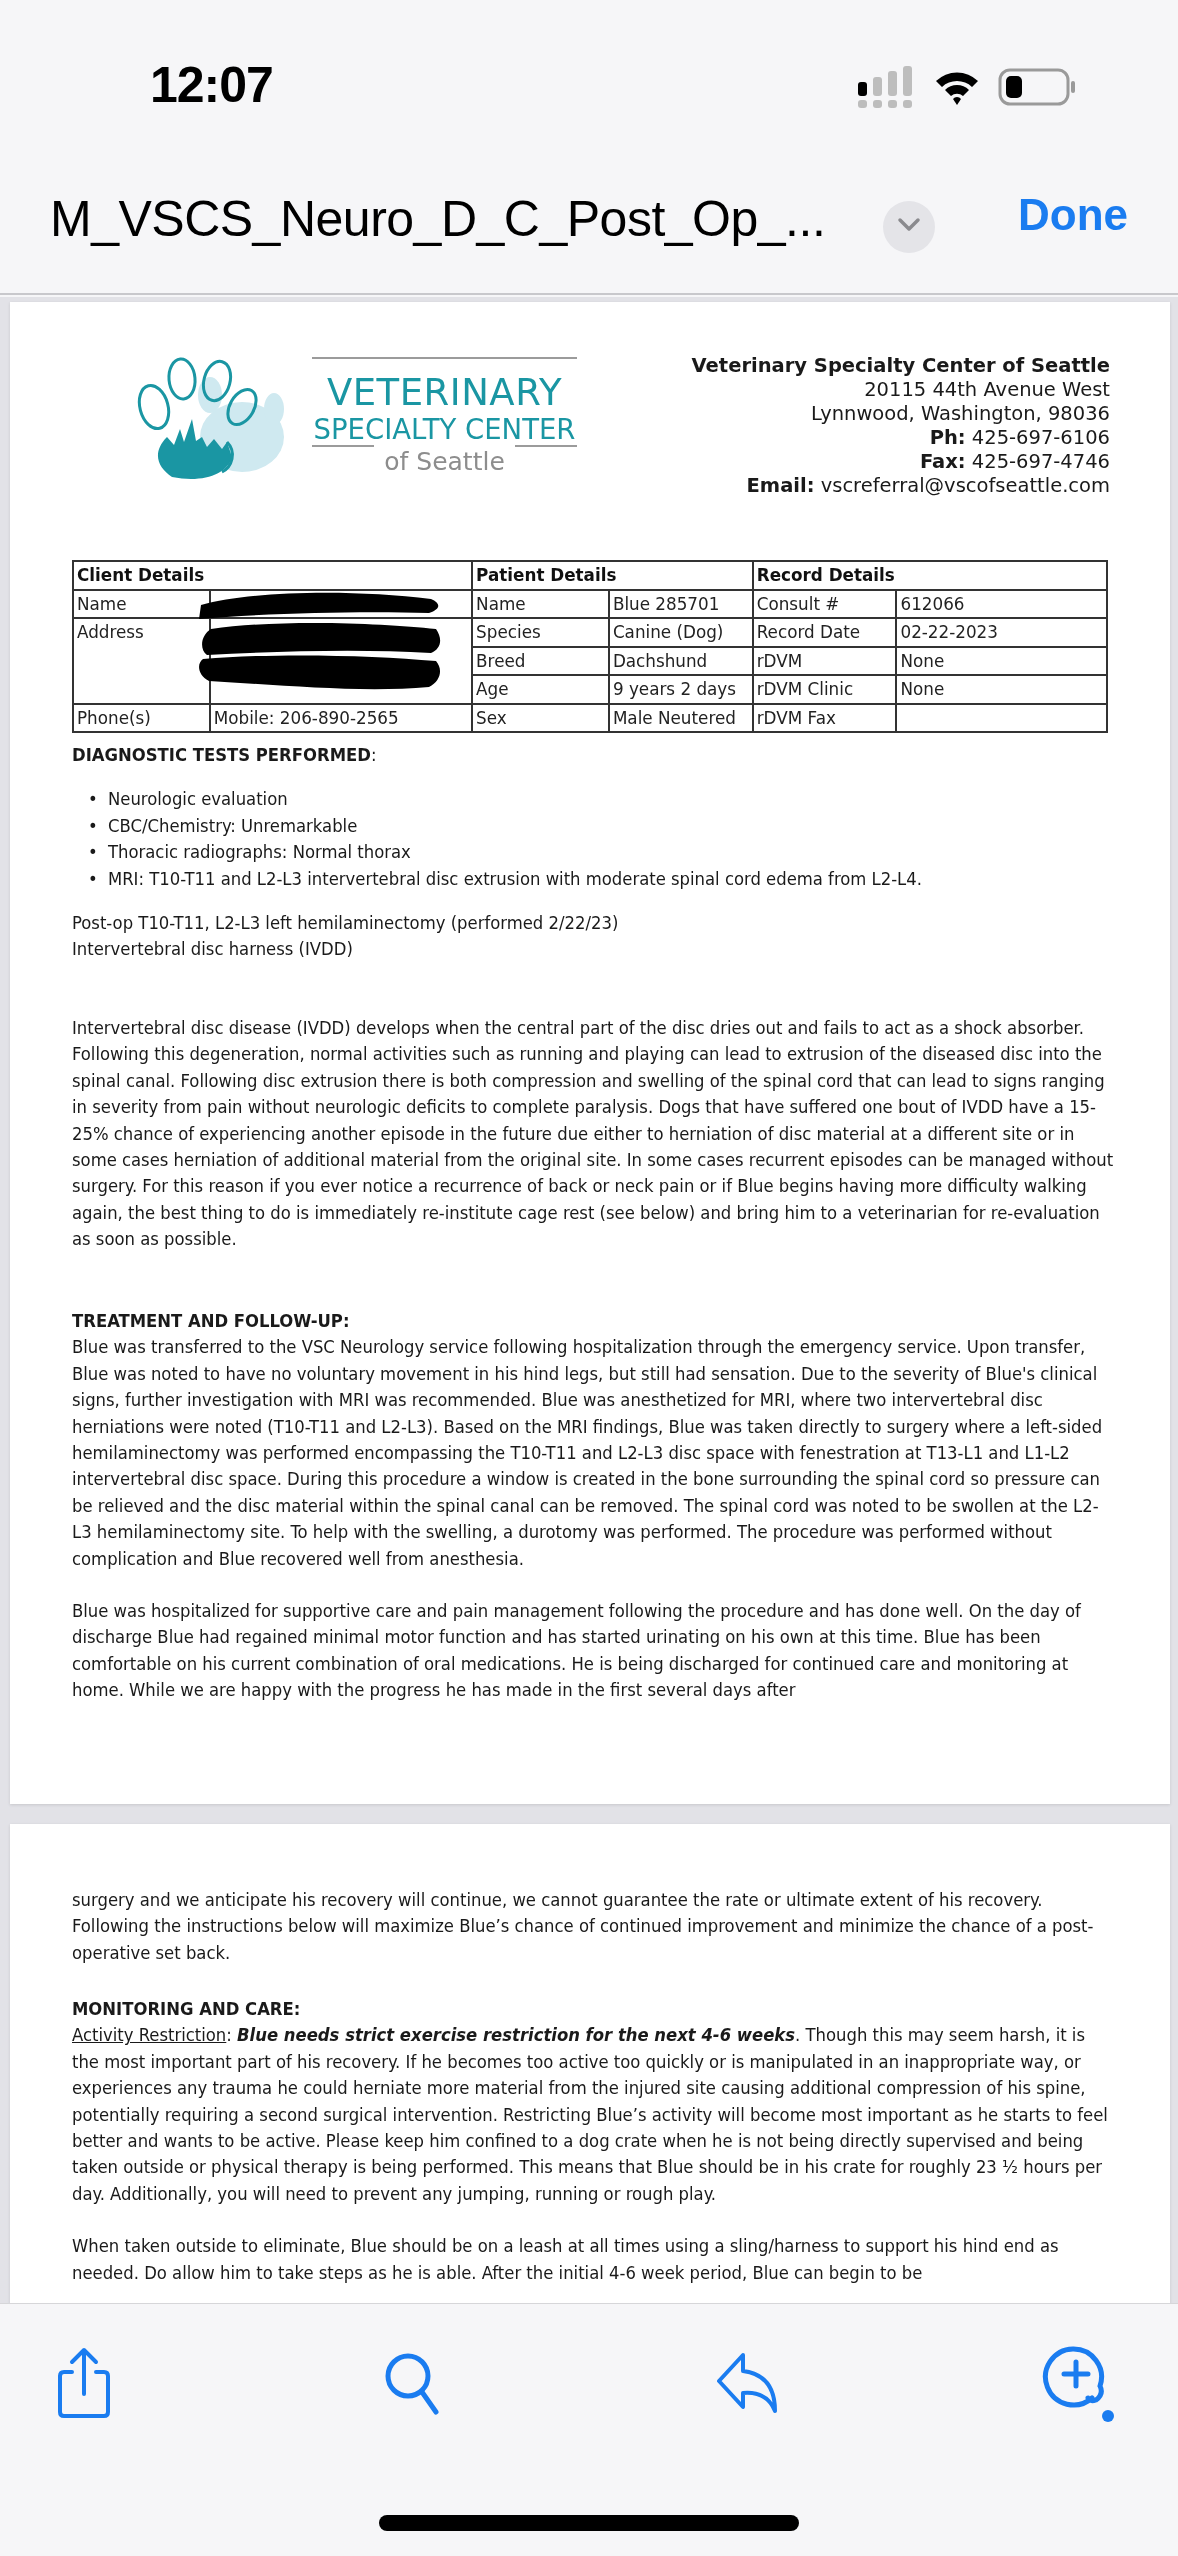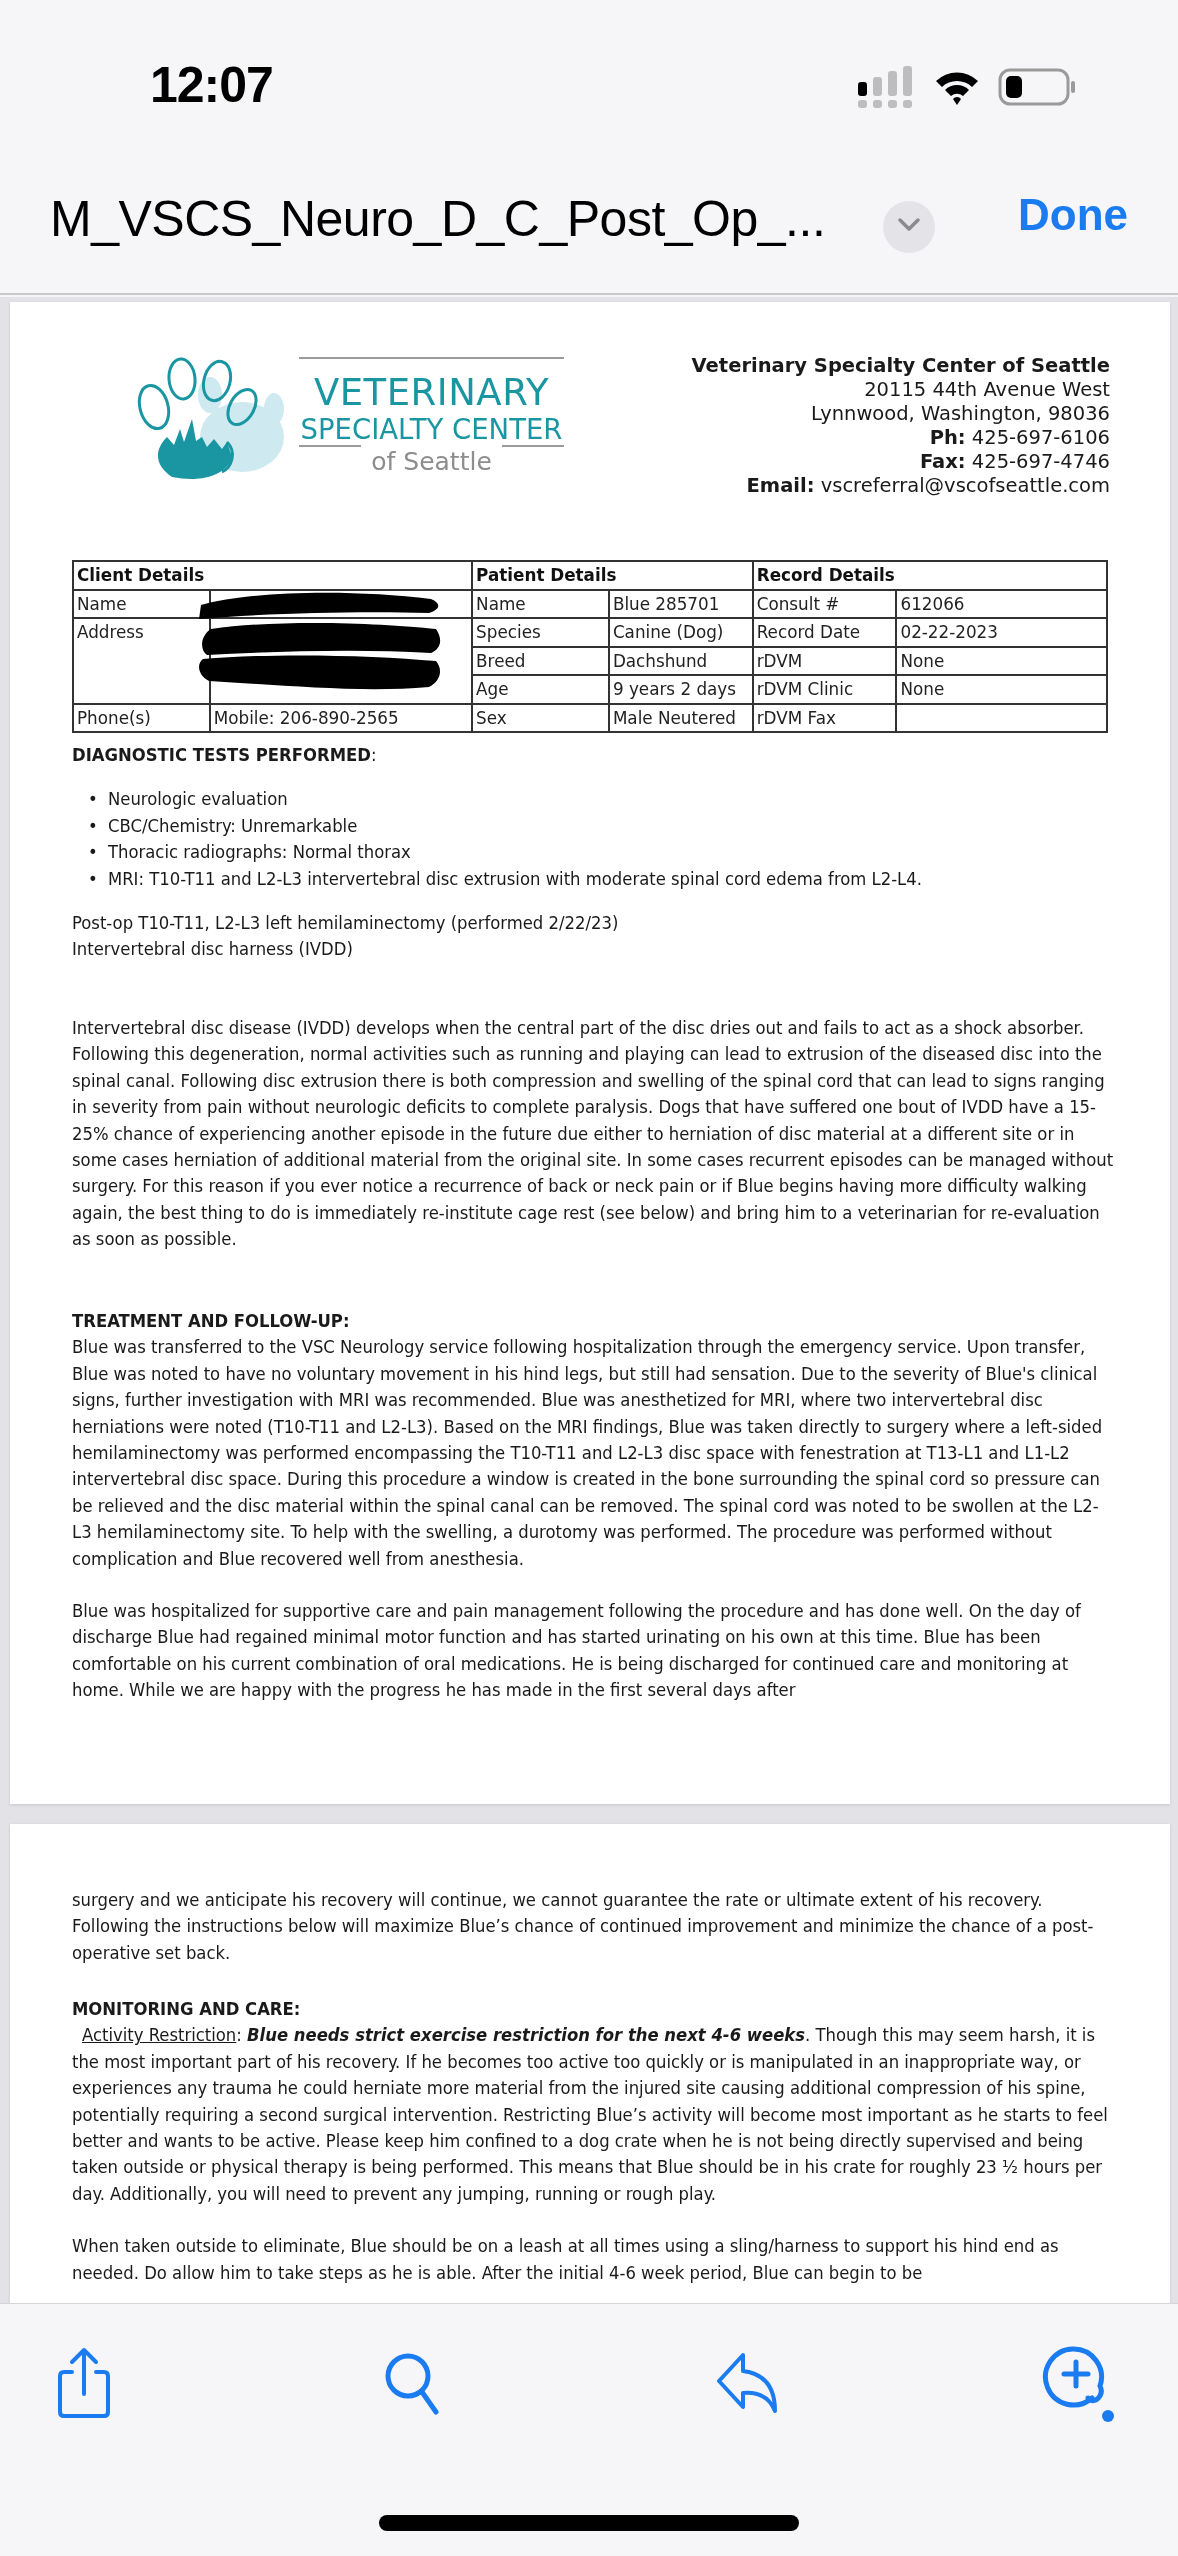--- a/index.html
+++ b/index.html
@@ -20,41 +20,41 @@
   
   .viewer { position: absolute; top: 297px; left: 0; width: 1178px; height: 2006px; background: #e2e2e7; overflow: hidden; }
   .page { position: absolute; left: 10px; width: 1160px; background: #fff; box-shadow: 0 1px 3px rgba(0,0,0,0.12); }
   .page1 { top: 5px; height: 1502px; }
   .page2 { top: 1527px; height: 600px; }
 
   .doc-text { font-family: "DejaVu Sans Condensed", "DejaVu Sans", sans-serif; font-stretch: condensed; font-size: 18.3px; line-height: 26.4px; color: #1a1a1a; }
 
   
   .logo { position: absolute; left: 122px; top: 55px; width: 440px; height: 125px; }
-  .logo-text { position: absolute; left: 167px; top: 0; width: 265px; text-align: center; }
+  .logo-text { position: absolute; left: 180px; top: 0; width: 265px; text-align: center; }
   .logo-line { height: 2px; background: #9b9b9b; margin: 0 0; }
   .logo-title1 { font-family: "DejaVu Sans", sans-serif; color: #1a96a3; font-size: 37px; letter-spacing: 0.5px; line-height: 44px; margin-top: 12px; }
   .logo-title2 { font-family: "DejaVu Sans", sans-serif; color: #1a96a3; font-size: 27.5px; line-height: 28px; }
   .logo-sub { display: flex; align-items: flex-start; gap: 10px; color: #8d8d8d; font-size: 25px; line-height: 34px; margin-top: 2px; }
   .logo-sub .sline { flex: 1; height: 2px; background: #9b9b9b; }
 
   .clinic-info { position: absolute; right: 60px; top: 52px; text-align: right; font-family: "DejaVu Sans", sans-serif; font-size: 19.5px; line-height: 24px; color: #1a1a1a; }
   .clinic-info .bold { font-weight: bold; }
 
   
   .details-table { position: absolute; left: 62px; top: 258px; width: 1036px; border-collapse: collapse; font-family: "DejaVu Sans", sans-serif; font-size: 16.8px; }
   .details-table td { border: 2px solid #333; padding: 0 3px; height: 28.5px; vertical-align: top; line-height: 26px; color: #222; }
   .details-table td.head { font-weight: bold; color: #111; }
 
   
   .section { position: absolute; left: 62px; width: 1045px; }
   .section-title { font-weight: bold; }
   ul.tests { list-style: none; padding-left: 36px; margin-top: 18px; }
   ul.tests li::before { content: "•"; display: inline-block; width: 20px; margin-left: -20px; }
-  .underline { text-decoration: underline; margin-left: 10px; }
+  .underline { text-decoration: underline; }
   .bold-italic { font-weight: bold; font-style: italic; }
 
   
   .toolbar { position: absolute; top: 2303px; left: 0; width: 1178px; height: 253px; background: #f6f6f8; border-top: 1px solid #d6d6d9; }
   .tb-btn { position: absolute; top: 40px; width: 80px; height: 80px; display: flex; align-items: center; justify-content: center; background: none; border: none; cursor: pointer; }
   .home-indicator { position: absolute; left: 379px; top: 2515px; width: 420px; height: 16px; border-radius: 8px; background: #000; }
 </style>
 </head>
 <body>
 

